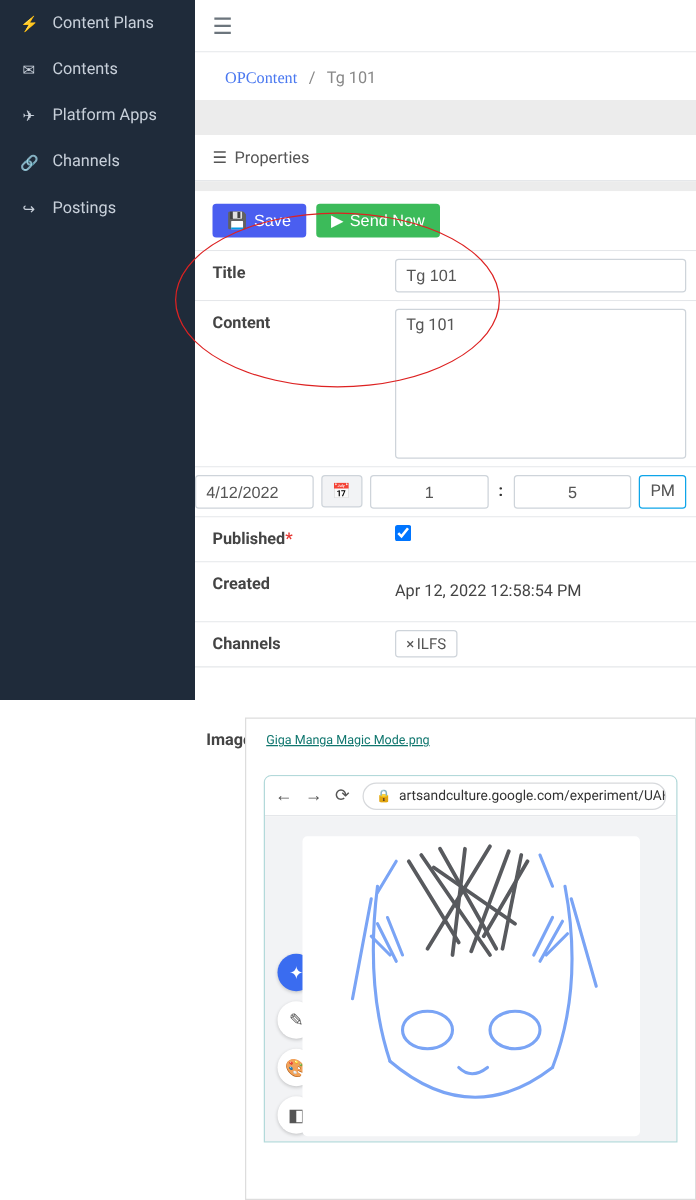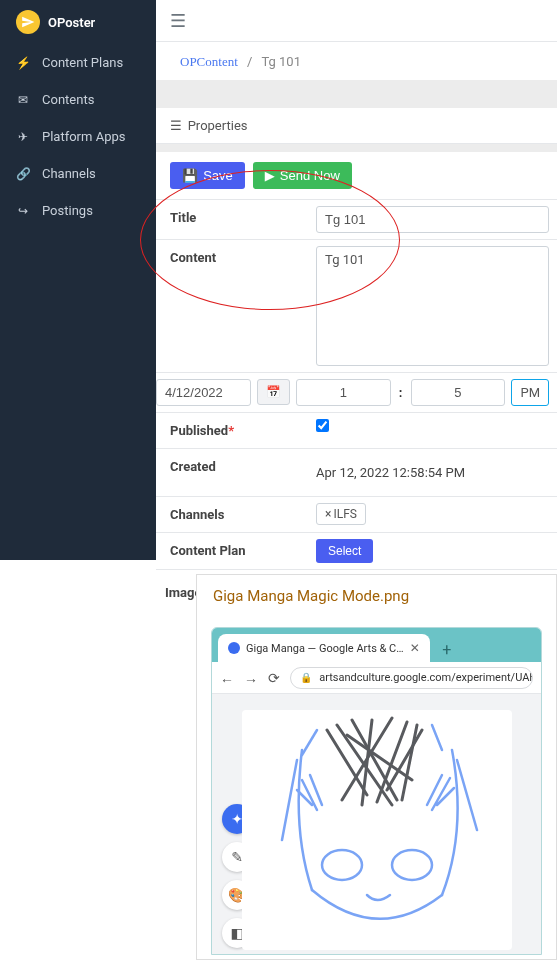--- a/index.html
+++ b/index.html
@@ -37,49 +37,41 @@
 .colon { padding: 6px 2px; color: #333; font-weight: 700; }
 .ampm { border: 1px solid #0ea5e9; border-radius: 3px; padding: 5px 8px; font-size: 13px; background: #fff; color: #555; }
 .req { color: #e53935; }
 .staticval { padding: 10px 0; color: #444; font-size: 13px; }
 .chip { border: 1px solid #ced4da; border-radius: 3px; padding: 3px 8px; background: #fff; font-size: 12px; color: #555; display: inline-flex; align-items: center; gap: 2px; }
 .selbtn { background: #4a5ef0; color: #fff; border: none; padding: 5px 12px; border-radius: 3px; font-size: 12px; cursor: pointer; }
 .ellipse { position: absolute; border: 1.5px solid #d22; border-radius: 50%; pointer-events: none; }
 .e1 { left: 140px; top: 170px; width: 260px; height: 140px; }
 .imgpanel { position: absolute; left: 196px; top: 574px; right: 0; bottom: 0; background: #fff; border: 1px solid #ddd; overflow: hidden; }
 .imglabel { position: absolute; left: 165px; top: 585px; font-weight: 700; font-size: 13px; color: #444; }
-.imgfile { padding: 12px 16px; color: #a16207; font-size: 15px; }
+.imgfile { padding: 12px 16px; color: #0f766e; font-size: 10px; text-decoration: underline; }
 .browser { margin: 10px 14px 0 14px; border-radius: 6px 6px 0 0; overflow: hidden; border: 1px solid #b3d9da; }
 .tabs { background: #6bc3c6; height: 34px; display: flex; align-items: flex-end; padding-left: 6px; gap: 4px; }
 .tab { background: #fff; border-radius: 8px 8px 0 0; height: 28px; display: flex; align-items: center; padding: 0 10px; font-size: 11px; color: #333; gap: 6px; }
 .tab .x { color: #666; cursor: pointer; font-size: 12px; }
 .addtab { width: 26px; height: 26px; display: flex; align-items: center; justify-content: center; color: #2a6b6d; font-size: 16px; cursor: pointer; }
 .addrbar { background: #fff; height: 32px; display: flex; align-items: center; padding: 0 8px; gap: 10px; border-bottom: 1px solid #e5e7ea; }
 .navbtn { color: #555; font-size: 14px; cursor: pointer; }
 .addr { flex: 1; border: 1px solid #d7d9dc; border-radius: 14px; height: 22px; display: flex; align-items: center; padding: 0 10px; font-size: 11px; color: #333; gap: 6px; overflow: hidden; white-space: nowrap; }
 .lock { font-size: 10px; }
 .canvas { background: #f2f3f5; height: 260px; position: relative; display: flex; justify-content: center; padding-top: 16px; }
 .drawing { background: #fff; width: 270px; height: 240px; border-radius: 4px; position: relative; }
 .tools { position: absolute; left: 10px; top: 110px; display: flex; flex-direction: column; gap: 8px; }
 .tool { width: 30px; height: 30px; border-radius: 50%; background: #fff; box-shadow: 0 1px 3px rgba(0,0,0,0.2); display: flex; align-items: center; justify-content: center; font-size: 14px; color: #555; cursor: pointer; }
 .tool.active { background: #3a6cf0; color: #fff; }
 svg.face { position: absolute; top: 0; left: 0; }
 </style>
 </head>
 <body>
 
 <div class="sidebar">
-  <div class="brand">
-    <div class="brand-logo">
-      <svg width="14" height="14" viewBox="0 0 24 24">
-          <path fill="#fff" d="M2 21l21-9L2 3v7l15 2-15 2z"></path>
-        </svg>
-    </div>
-    <div class="brand-label">OPoster</div>
-  </div>
   <div class="nav-item">
       <span class="nav-icon">⚡</span>
       <span>Content Plans</span>
     </div>
   <div class="nav-item">
       <span class="nav-icon">✉</span>
       <span>Contents</span>
     </div>
   <div class="nav-item">
       <span class="nav-icon">✈</span>
@@ -166,43 +158,29 @@
   <div class="formrow">
     <div class="lbl">Channels</div>
     <div class="fld">
         <span class="chip">
           <span>×</span>
           <span>ILFS</span>
         </span>
       </div>
   </div>
 
-  <div class="formrow">
-    <div class="lbl">Content Plan</div>
-    <div class="fld">
-        <button class="selbtn">Select</button>
-      </div>
-  </div>
 </div>
 
 <div class="ellipse e1"></div>
 
 <div class="imglabel">Images</div>
 
 <div class="imgpanel">
   <div class="imgfile">Giga Manga Magic Mode.png</div>
   <div class="browser">
-    <div class="tabs">
-      <div class="tab">
-        <span style="width:12px;height:12px;border-radius:50%;background:#3a6cf0;display:inline-block"></span>
-        <span>Giga Manga — Google Arts &amp; C…</span>
-        <span class="x">✕</span>
-      </div>
-      <div class="addtab">+</div>
-    </div>
     <div class="addrbar">
       <span class="navbtn">←</span>
       <span class="navbtn">→</span>
       <span class="navbtn">⟳</span>
       <div class="addr">
         <span class="lock">🔒</span>
         <span>artsandculture.google.com/experiment/UAHzM-yZU</span>
       </div>
     </div>
     <div class="canvas">

